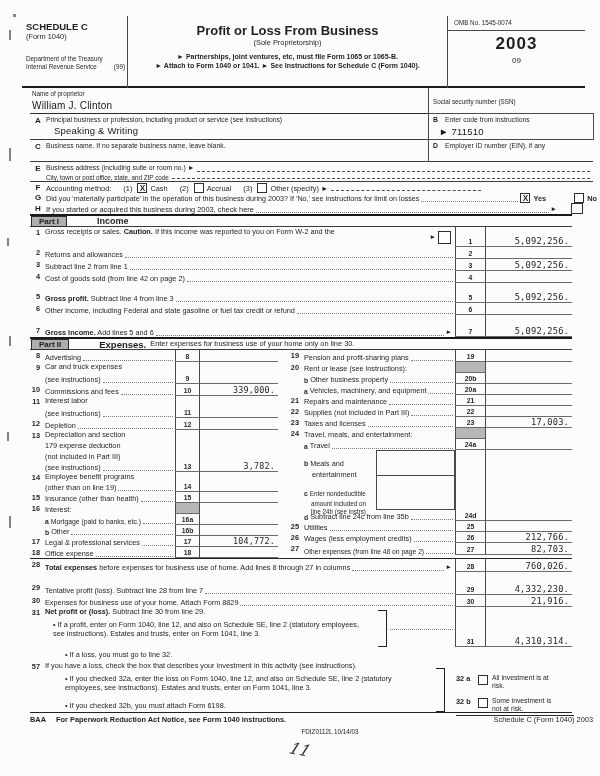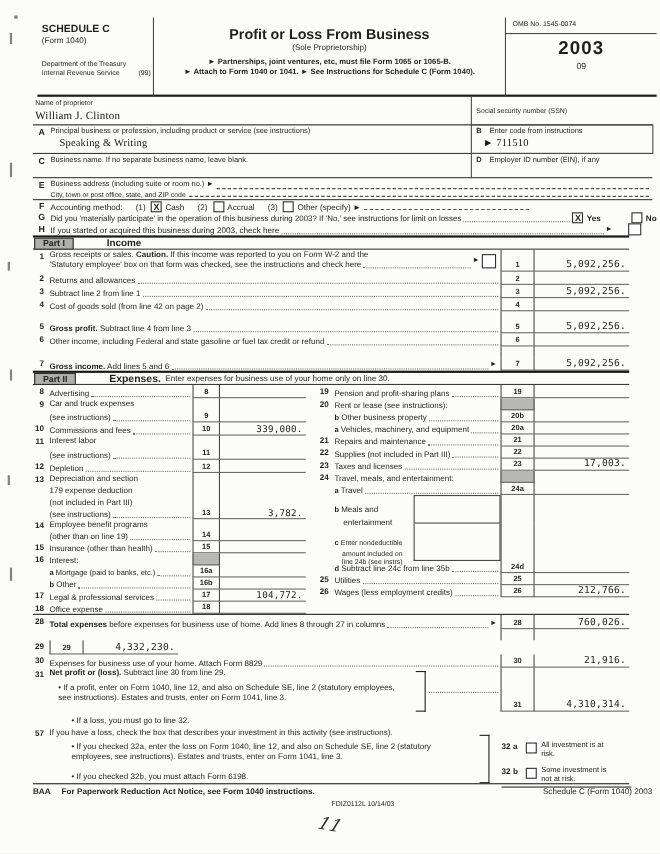--- a/index.html
+++ b/index.html
@@ -6,21 +6,21 @@
   html,body{width:600px;height:776px}
   body{background:#e8e8e6;font-family:"Liberation Sans",sans-serif;color:#1f1f1f;position:relative;overflow:hidden}
   #page{position:absolute;inset:0;background:#fcfcfa}
   .abs{position:absolute}
   .b{font-weight:bold}
   .t6{font-size:6.3px;line-height:1.25}
   .t68{font-size:6.8px;line-height:1.2}
   .t7{font-size:7px;line-height:1.2}
   .t75{font-size:7.4px;line-height:1.25}
   .t8{font-size:8px;line-height:1.2}
-  .mono{font-family:Liberation Serif, serif;letter-spacing:.2px;color:#161616}
+  .mono{font-family:Liberation Sans, sans-serif;letter-spacing:.2px;color:#161616}
   .row{display:flex;align-items:stretch}
   .no{width:15px;text-align:right;padding-right:5px;font-weight:bold;font-size:7.4px;flex:none;padding-top:1px}
   .xlbl{flex:1;display:flex;flex-direction:column;justify-content:space-between;min-width:0}
   .xlbl.end{justify-content:flex-end}
   .wld{display:flex;align-items:flex-end}
   .lt{font-size:7.3px;line-height:1.25}
   .ldr{flex:1;border-bottom:1px dotted #787878;margin:0 2px 1px 2px;min-width:5px}
   .dldr{flex:1;border-bottom:1.2px dashed #4f4f4f;margin:0 3px 2px 3px}
   .numc{width:31px;flex:none;border-left:1px solid #4a4a4a;border-right:1px solid #4a4a4a;border-bottom:1px solid #6a6a6a;display:flex;align-items:flex-end;justify-content:center;font-size:6.8px;font-weight:bold;padding-bottom:1px}
   .amtc{width:86px;flex:none;border-bottom:1px solid #6a6a6a;display:flex;align-items:flex-end;justify-content:flex-end;font-family:"DejaVu Sans Mono","Liberation Mono",monospace;font-size:8.7px;padding-right:3px;letter-spacing:.2px}
@@ -41,21 +41,21 @@
 <div id="page">
 
   <div class="artifact" style="left:9px;top:30px;width:2px;height:10px"></div>
   <div class="artifact" style="left:9px;top:148px;width:2px;height:13px"></div>
   <div class="artifact" style="left:7px;top:238px;width:2px;height:8px"></div>
   <div class="artifact" style="left:9px;top:336px;width:2px;height:10px"></div>
   <div class="artifact" style="left:7px;top:432px;width:2px;height:9px"></div>
   <div class="artifact" style="left:9px;top:516px;width:2px;height:12px"></div>
   <div class="artifact" style="left:13px;top:14px;width:3px;height:3px"></div>
 
-  <div class="abs" style="left:34px;top:16px;width:563px;height:72px;border-bottom:2px solid #1d1d1d">
+  <div class="abs" style="left:22px;top:16px;width:563px;height:72px;border-bottom:2px solid #1d1d1d">
     <div class="abs" style="left:0;top:0;width:106px;height:72px;border-right:1px solid #4a4a4a;padding:5px 2px 0 4px">
       <div class="b" style="font-size:9.5px">SCHEDULE C</div>
       <div class="t75">(Form 1040)</div>
       <div style="margin-top:14px" class="t6">Department of the Treasury</div>
       <div style="display:flex;justify-content:space-between">
         <span class="t6">Internal Revenue Service</span>
         <span class="t6">(99)</span>
       </div>
     </div>
     <div class="abs" style="left:106px;right:138px;top:0;height:72px;text-align:center">
@@ -155,24 +155,20 @@
   <div class="abs pbar" style="left:30px;top:214px;width:542px;height:13px">
     <span class="ptag">Part I</span>
     <span class="b" style="font-size:9px;margin-left:30px">Income</span>
   </div>
 
   <div class="abs" style="left:30px;top:227px;width:542px">
     <div class="row" style="height:20px">
       <span class="no">1</span>
       <div class="xlbl" style="justify-content:flex-start">
         <div class="lt" style="white-space:nowrap"><span>Gross receipts or sales. </span><span class="b">Caution.</span><span> If this income was reported to you on Form W-2 and the</span></div>
-        <div class="wld">
-            <span class="lt">'Statutory employee' box on that form was checked, see the instructions and check here</span>
-            <span class="ldr"></span>
-          </div>
       </div>
       <div style="display:flex;align-items:center;padding-right:4px">
         <span class="arr">►</span>
         <span class="cb" style="width:13px;height:13px;margin-left:2px"></span>
       </div>
       <span class="numc">1</span>
       <span class="amtc">5,092,256.</span>
     </div>
     <div class="row" style="height:12px">
       <span class="no">2</span>
@@ -560,20 +556,31 @@
       <span class="no" style="width:16px">26</span>
       <div class="xlbl end">
           <div class="wld">
             <span class="lt">Wages (less employment credits)</span>
             <span class="ldr"></span>
           </div>
         </div>
       <span class="numc">26</span>
         <span class="amtc">212,766.</span>
     </div>
+    <div class="row" style="height:12px">
+      <span class="no" style="width:16px">27</span>
+      <div class="xlbl end">
+          <div class="wld">
+            <span style="font-size:6.7px">Other expenses (from line 48 on page 2)</span>
+            <span class="ldr"></span>
+          </div>
+        </div>
+      <span class="numc">27</span>
+        <span class="amtc">82,703.</span>
+    </div>
   </div>
 
   <div class="abs" style="left:30px;top:558px;width:542px">
     <div class="row" style="height:14px;border-top:1.5px solid #222">
       <span class="no">28</span>
       <div class="xlbl end">
           <div class="wld">
             <span class="lt"><span class="b">Total expenses</span><span> before expenses for business use of home. Add lines 8 through 27 in columns</span></span>
             <span class="ldr"></span>
           </div>
@@ -583,20 +590,26 @@
       <span class="amtc">760,026.</span>
     </div>
     <div class="row" style="height:10px">
       <span class="no"></span>
         <div class="xlbl"></div>
         <span class="numc nb"></span>
         <span class="amtc nb"></span>
     </div>
     <div class="row" style="height:13px">
       <span class="no">29</span>
+      <div class="xlbl end">
+          <div class="wld">
+            <span class="lt">Tentative profit (loss). Subtract line 28 from line 7</span>
+            <span class="ldr"></span>
+          </div>
+        </div>
       <span class="numc">29</span>
       <span class="amtc">4,332,230.</span>
     </div>
     <div class="row" style="height:12px">
       <span class="no">30</span>
       <div class="xlbl end">
           <div class="wld">
             <span class="lt">Expenses for business use of your home. Attach Form 8829</span>
             <span class="ldr"></span>
           </div>

